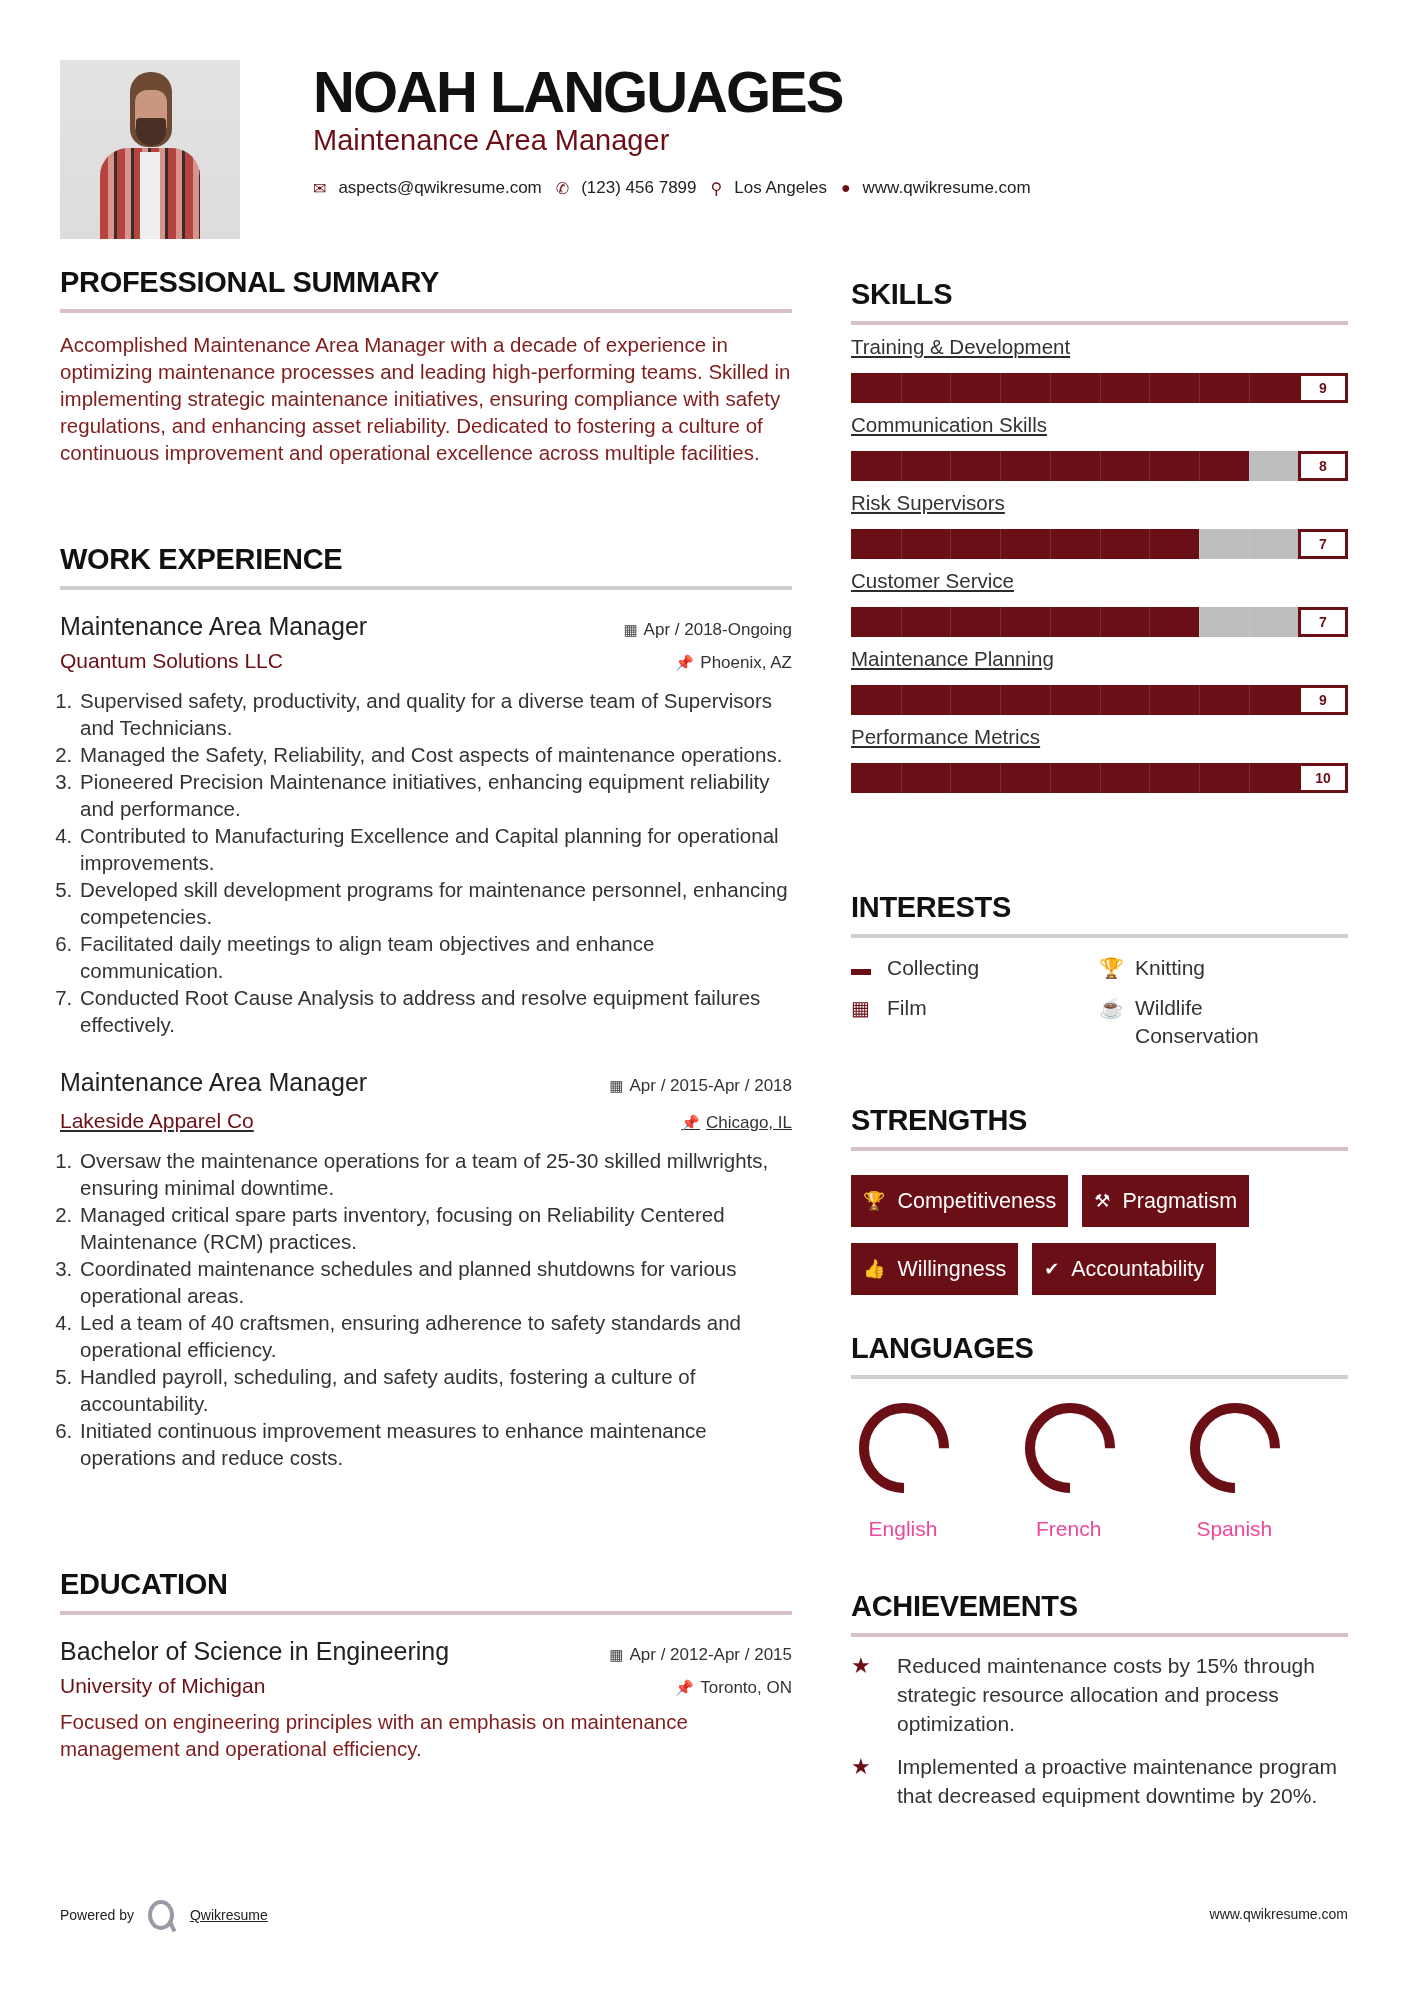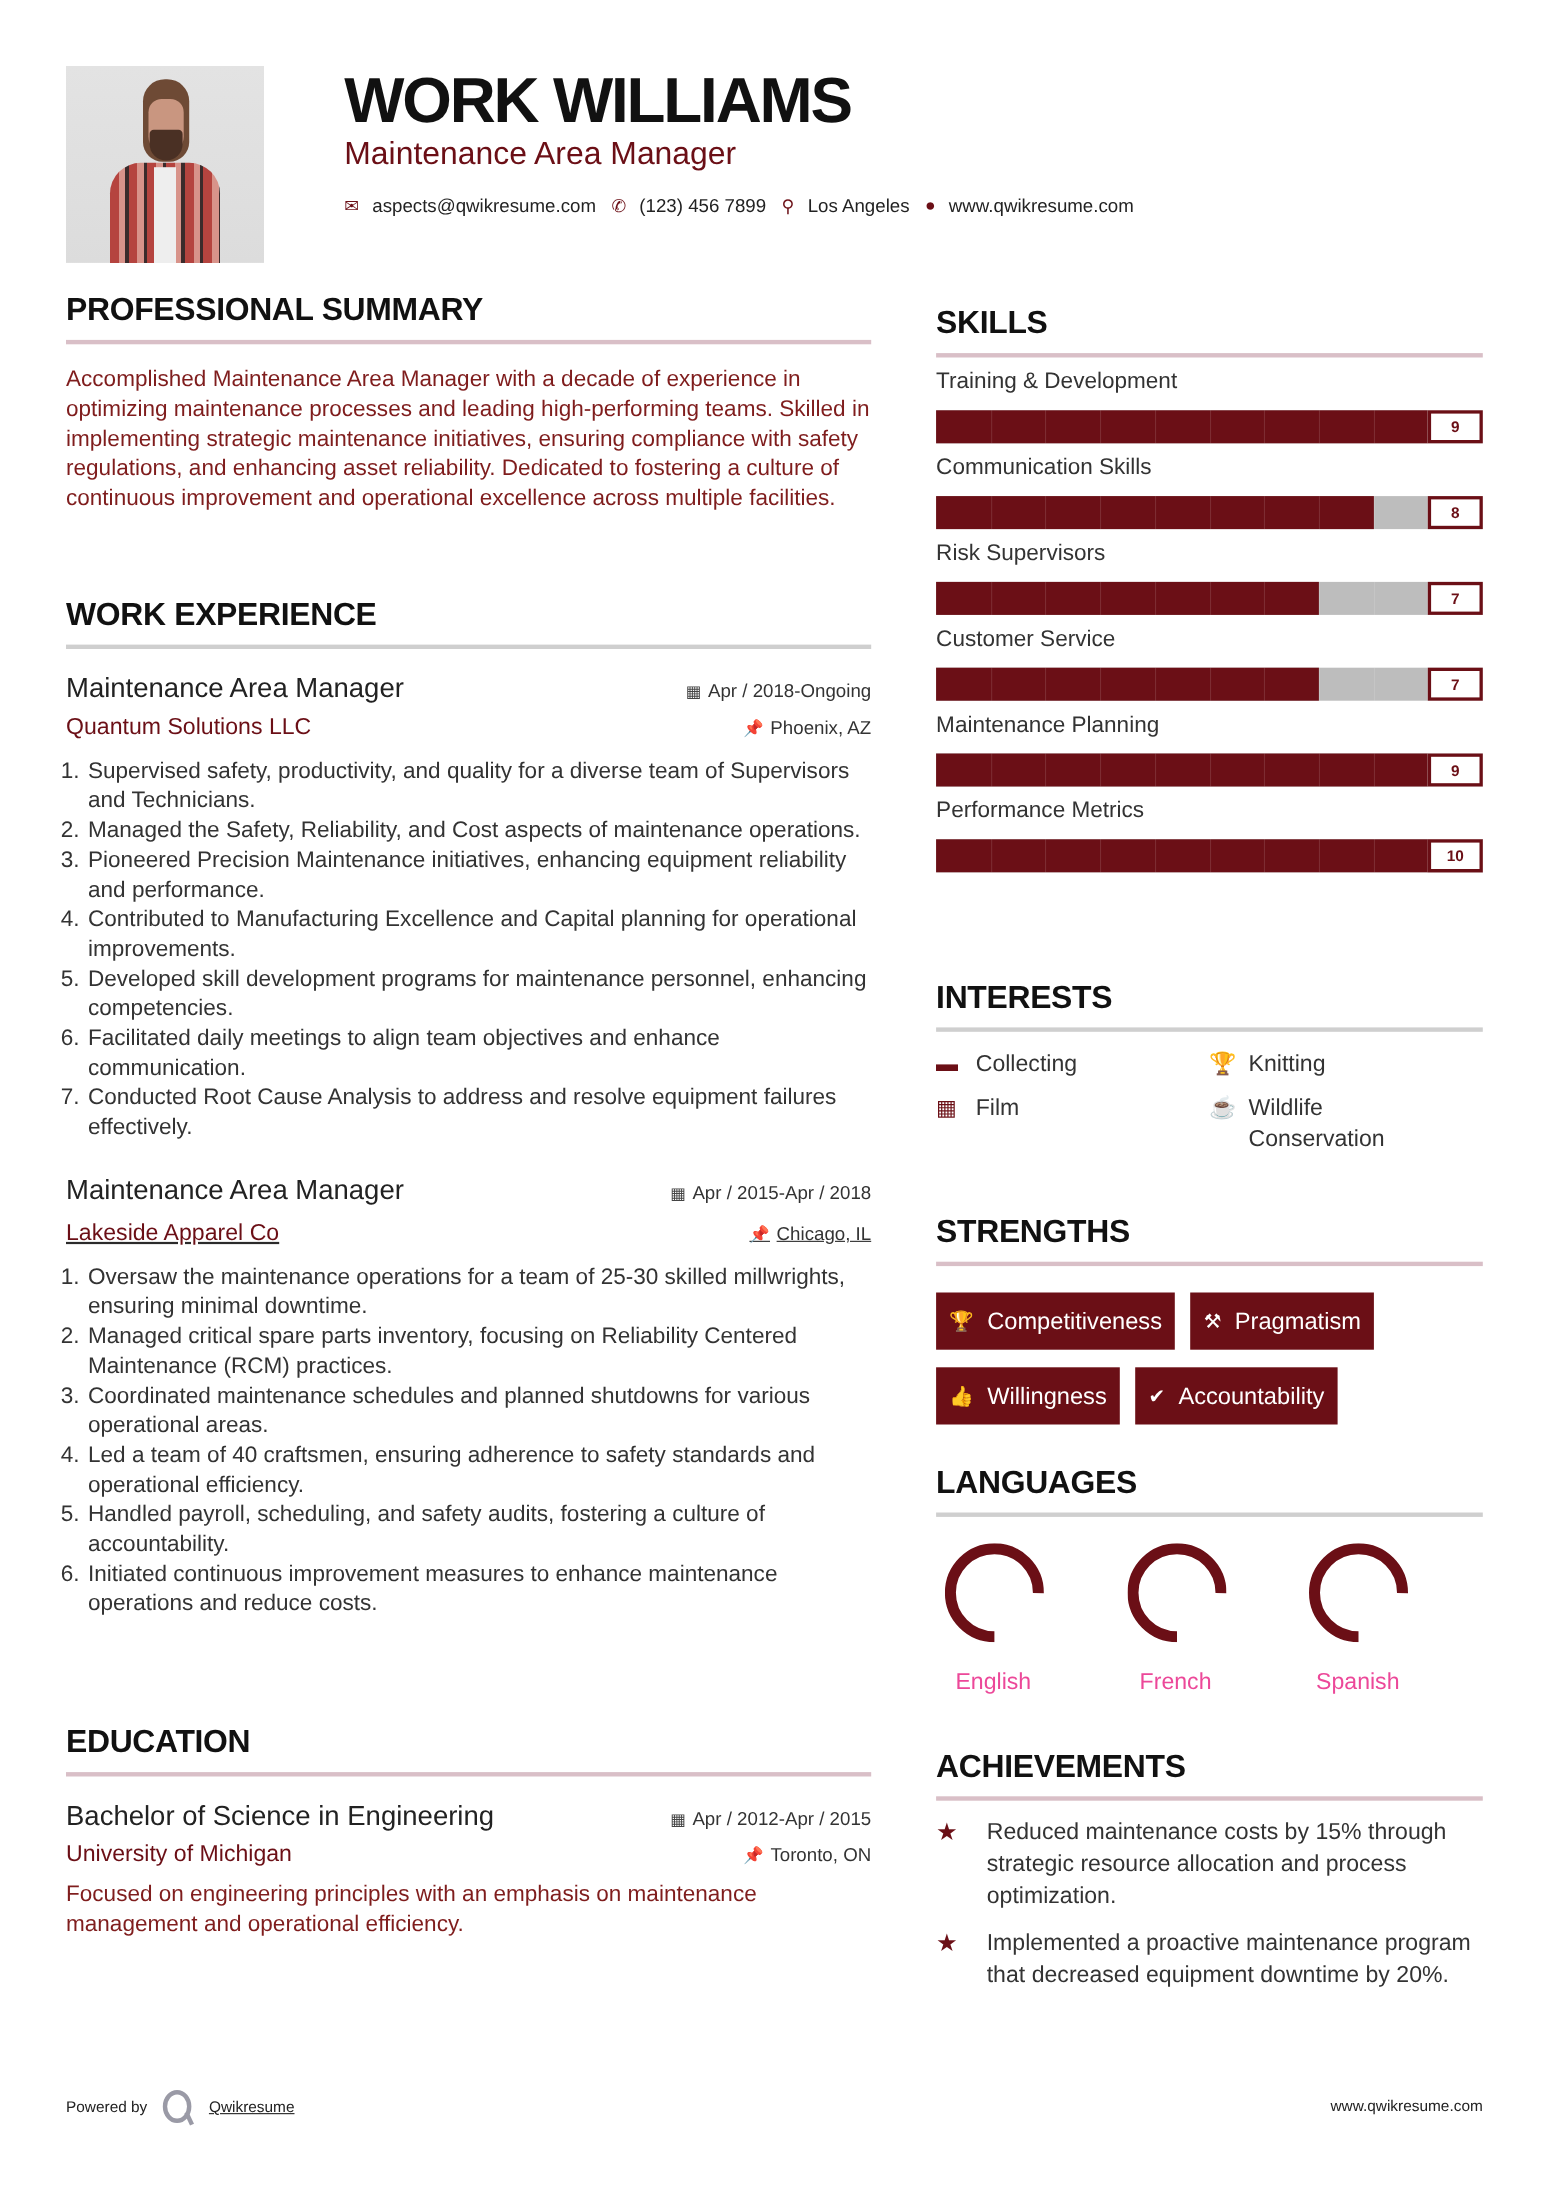--- a/index.html
+++ b/index.html
@@ -31,21 +31,21 @@
 
   .job-head { display: flex; justify-content: space-between; align-items: baseline; }
   .job-title { font-size: 25px; color: #222; }
   .job-date, .job-loc { font-size: 17px; color: #333; }
   .job-co { font-size: 21px; color: #6b0f16; }
   .meta-ic { font-size: 15px; margin-right: 6px; color: #444; }
   ol.list { margin-top: 14px; padding-left: 18px; font-size: 20.5px; line-height: 27px; color: #333; }
   ol.list li { padding-left: 2px; }
 
   
-  .skill { margin-top: 10px; }
+  .skill { margin-top: 10px; text-decoration: underline; }
   .skill-name { font-size: 20.5px; color: #333; }
   .bar { position: relative; margin-top: 14px; height: 30px; width: 497px; background: #bdbdbd; }
   .bar .fill { position: absolute; left: 0; top: 0; bottom: 0; background: #6b0f16; }
   .bar .seg { position: absolute; top: 0; bottom: 0; width: 1px; background: rgba(255,255,255,0.12); }
   .bar .score { position: absolute; right: 0; top: 0; width: 50px; height: 30px; background: #fff; border: 3px solid #6b0f16; font-size: 14px; font-weight: 700; color: #6b0f16; display: flex; align-items: center; justify-content: center; }
 
   
   .interests { display: grid; grid-template-columns: 248px 249px; row-gap: 12px; margin-top: 16px; }
   .interest { display: flex; align-items: flex-start; font-size: 21px; color: #333; line-height: 28px; }
   .interest .ic { color: #6b0f16; width: 36px; font-size: 20px; flex-shrink: 0; }
@@ -78,21 +78,21 @@
 
 <div class="page">
 
   <div class="photo">
     <div class="body"></div>
       <div class="shirt"></div>
     <div class="head"></div>
       <div class="face"></div>
       <div class="beard"></div>
   </div>
-  <div class="name">WORK WILLIAMS</div>
+  <div class="name">NOAH LANGUAGES</div>
   <div class="role">Maintenance Area Manager</div>
   <div class="contacts">
     <span class="ci">
       <span class="ic">✉</span>
       <span>aspects@qwikresume.com</span>
     </span>
     <span class="ci">
       <span class="ic">✆</span>
       <span>(123) 456 7899</span>
     </span>

